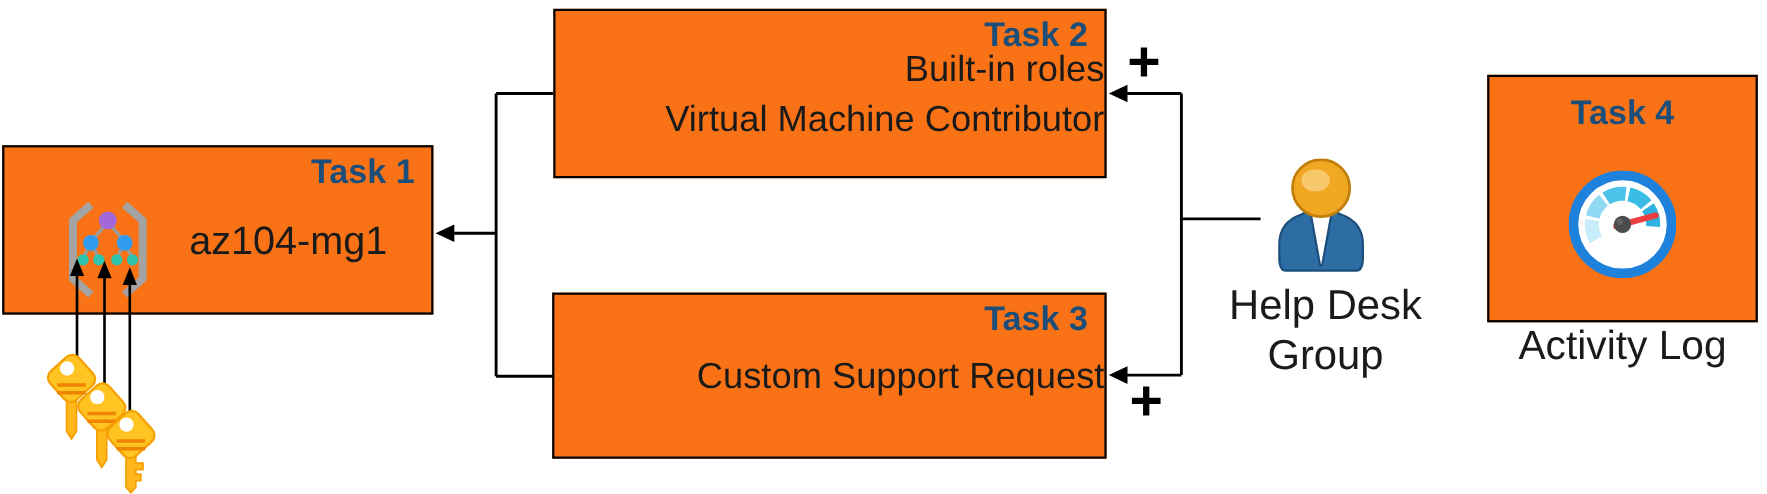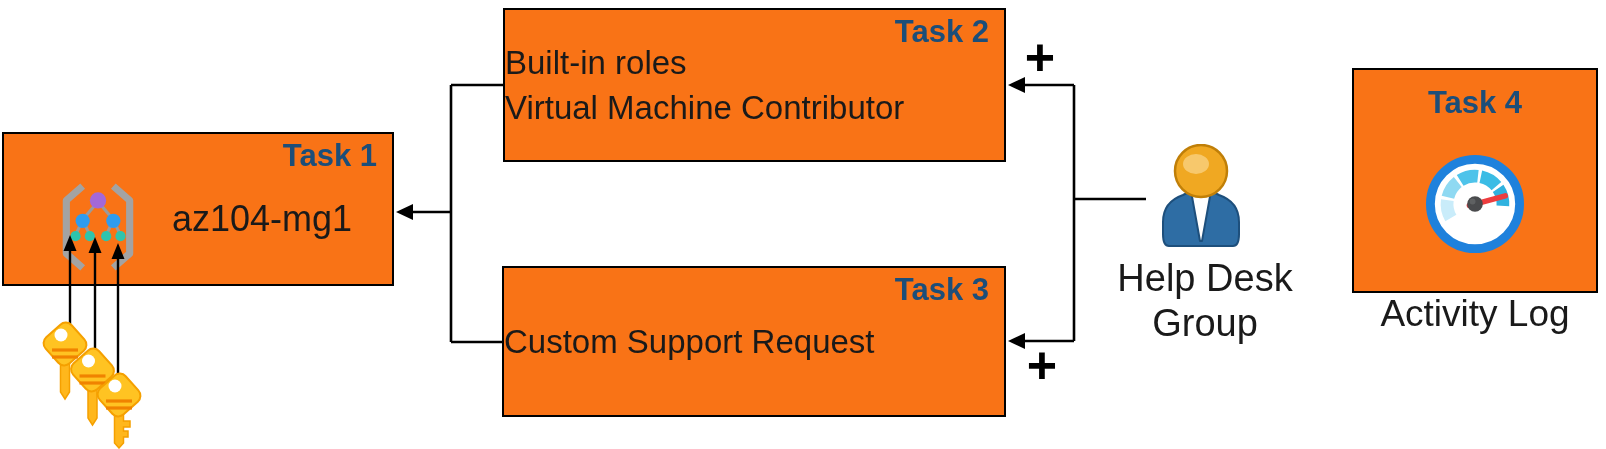--- a/index.html
+++ b/index.html
@@ -14,21 +14,21 @@
   }
   .task-label {
     position:absolute; top:4px; right:15px;
     font-size:31px; font-weight:bold; color:#1C4E79;
   }
   .task-label.centered {
     position:static; display:block; text-align:center; margin-top:15px;
   }
   .box-lines {
     position:absolute; inset:0; display:flex; flex-direction:column;
-    justify-content:center; align-items:flex-start;
+    justify-content:center; align-items:flex-end;
   }
   .box-line {
     font-size:33px; line-height:45px; color:#1A1A1A; text-align:center;
   }
   .t1-title {
     position:absolute; left:168px; top:64px;
     font-size:36px; color:#1A1A1A;
   }
   .t4-content { display:flex; flex-direction:column; align-items:center;gap:32px; }
   .t4-title { font-size:37px; color:#1A1A1A; margin-top:8px; }

